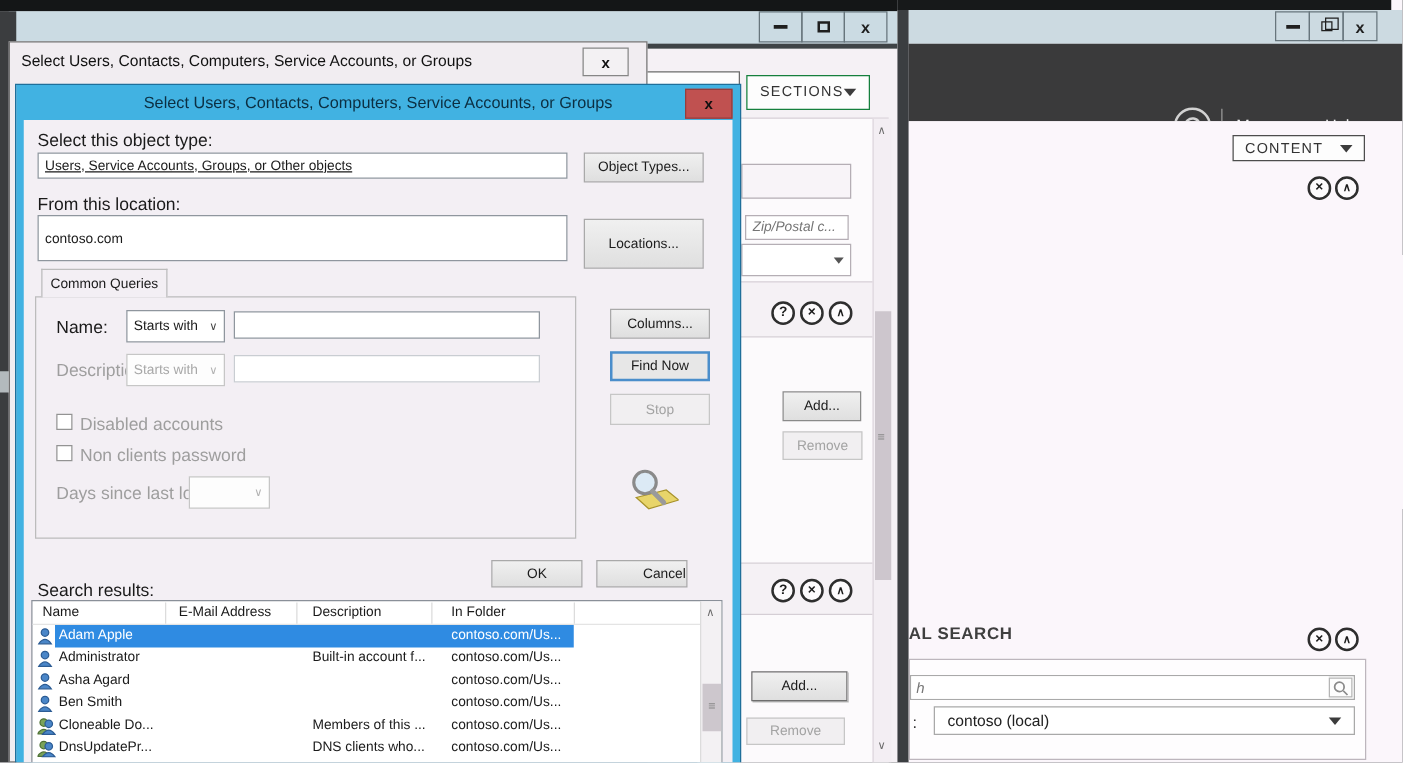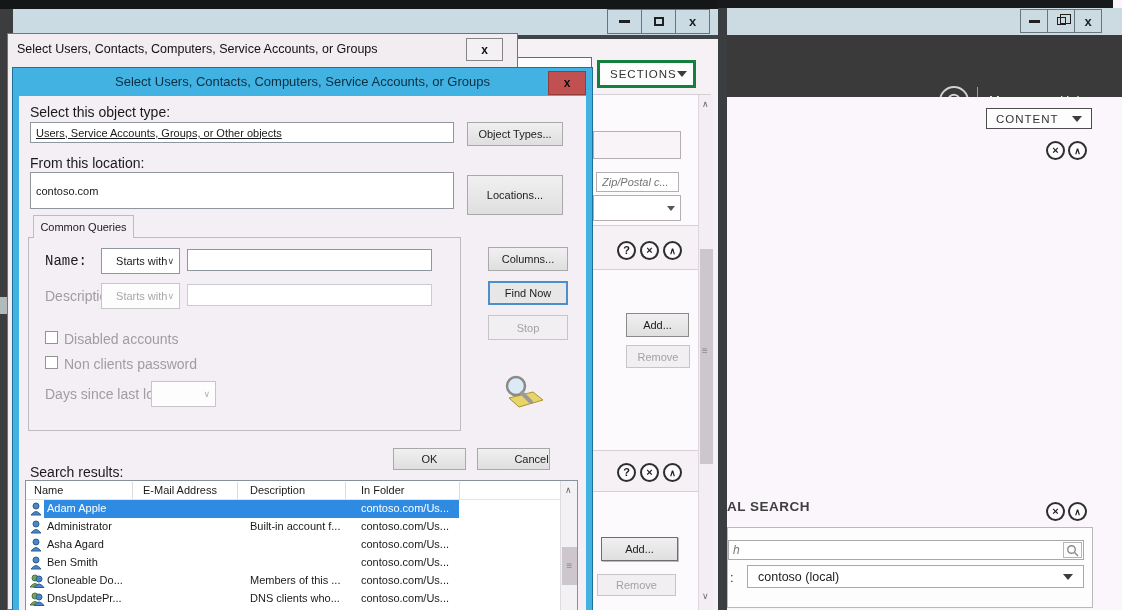--- a/index.html
+++ b/index.html
@@ -10,21 +10,21 @@
 
   
   .btn { position:absolute; background:linear-gradient(#f0f0f0,#dfdfdf); border:1px solid #a9a9a9;
          font-size:11px; color:#1c1c1c; text-align:center; display:flex; align-items:center; justify-content:center; cursor:default; }
   .btn.default { border:2px solid #4a8ecb; background:#e7e7e7; }
   .btn.dis { background:#f1eff1; border:1px solid #c6c6c6; color:#a3a3a3; }
   .fld { position:absolute; background:#fff; border:1px solid #8f969e; font-size:11px; color:#1a1a1a;
          display:flex; align-items:center; padding-left:5px; overflow:hidden; white-space:nowrap; }
   .fld.dis { border:1px solid #c9cdd2; }
   .combo { position:absolute; background:#fff; border:1px solid #8f969e; font-size:11px; color:#1a1a1a;
-           display:flex; align-items:center; justify-content:flex-end; padding:12px 5px; }
+           display:flex; align-items:center; justify-content:space-between; padding:12px 5px; }
   .combo.dis { border:1px solid #c6c6c6; color:#a8a8a8; background:#fdfdfd; }
   .vee { font-size:9px; color:#444; } .combo.dis .vee { color:#b0b0b0; }
   .lbl { position:absolute; font-size:14px; color:#1a1a1a; white-space:nowrap; }
   .lbl.dis { color:#9e9e9e; }
   .cb { position:absolute; width:13px; height:13px; background:#fff; border:1px solid #939393; }
   .caret { width:0; height:0; border-left:5px solid transparent; border-right:5px solid transparent;
            border-top:6px solid #3c3c3c; }
   .circbtn { position:absolute; width:19px; height:19px; border:2px solid #2e2e2e; border-radius:50%;
              background:#fdfbfd; color:#1c1c1c; font-size:11px; font-weight:bold; line-height:15px; text-align:center; }
   .chev { font-size:9px; }
@@ -47,21 +47,21 @@
   .whitebox { position:absolute; background:#fcfafc; border-top:1px solid #d5ced5; border-bottom:1px solid #d5ced5; }
   #mid-scroll { left:685px; top:56px; width:15px; height:516px; background:#f3eef3; border-left:1px solid #ddd6dd;
                 font-size:9px; color:#6a6a6a; }
   #mid-scroll .up { position:absolute; top:4px; left:3px; }
   #mid-scroll .dn { position:absolute; top:496px; left:3px; }
   #mid-thumb { position:absolute; left:1px; top:154px; width:13px; height:215px; background:#cdc6cd; }
   #mid-thumb .grip { position:absolute; top:96px; left:2px; font-size:10px; color:#8a8a8a; }
   #tasks-btn { left:442px; top:18px; width:137px; height:30px; background:#fdfdfd; border:1px solid #6a6a6a;
                display:flex; align-items:center; justify-content:flex-end; font-size:11.5px; letter-spacing:1px; color:#333; }
   #tasks-btn .caret { margin:0 14px 0 18px; }
-  #sections-btn { left:584px; top:21px; width:99px; height:28px; background:#fdfdfd; border:3px solid #15803d;
+  #sections-btn { left:584px; top:21px; width:99px; height:28px; background:#fdfdfd; border:1px solid #15803d;
                   display:flex; align-items:center; justify-content:space-between; padding:0 10px;
                   font-size:11.5px; letter-spacing:1px; color:#333; }
 
   
   #odlg { left:7px; top:33px; width:511px; height:577px; background:#f1edf1; border:1px solid #747474; z-index:10; }
   #odlg-title { position:absolute; left:9px; top:8px; font-size:12.5px; color:#111; white-space:nowrap; }
   #odlg-x { position:absolute; left:458px; top:4px; width:37px; height:23px; background:#f3f1f3;
             border:1px solid #868686; font-weight:bold; font-size:12px; color:#111;
             display:flex; align-items:center; justify-content:center; }
 
@@ -202,21 +202,21 @@
       <div class="fld" style="left:11px; top:26px; width:424px; height:21px;text-decoration:underline;">Users, Service Accounts, Groups, or Other objects</div>
       <div class="btn" style="left:448px; top:26px; width:96px; height:24px;">Object Types...</div>
 
       <div class="lbl" style="left:11px; top:59px;">From this location:</div>
       <div class="fld" style="left:11px; top:76px; width:424px; height:37px;">contoso.com</div>
       <div class="btn" style="left:448px; top:79px; width:96px; height:40px;">Locations...</div>
 
       <div id="grptab">Common Queries</div>
       <div id="grpbox"></div>
 
-      <div class="lbl" style="left:26px; top:157px;font-family:Liberation Mono, monospace;">Name:</div>
+      <div class="lbl" style="left:26px; top:157px;">Name:</div>
       <div class="combo" style="left:82px; top:152px; width:79px; height:24px;">
         <span>Starts with</span>
           <span class="vee">∨</span>
       </div>
       <input class="fld" style="left: 168px; top: 153px; width: 245px; height: 22px;">
 
       <div class="lbl dis" style="left:26px; top:192px;">Description:</div>
       <div class="combo dis" style="left:82px; top:187px; width:79px; height:24px;">
         <span>Starts with</span>
           <span class="vee">∨</span>

